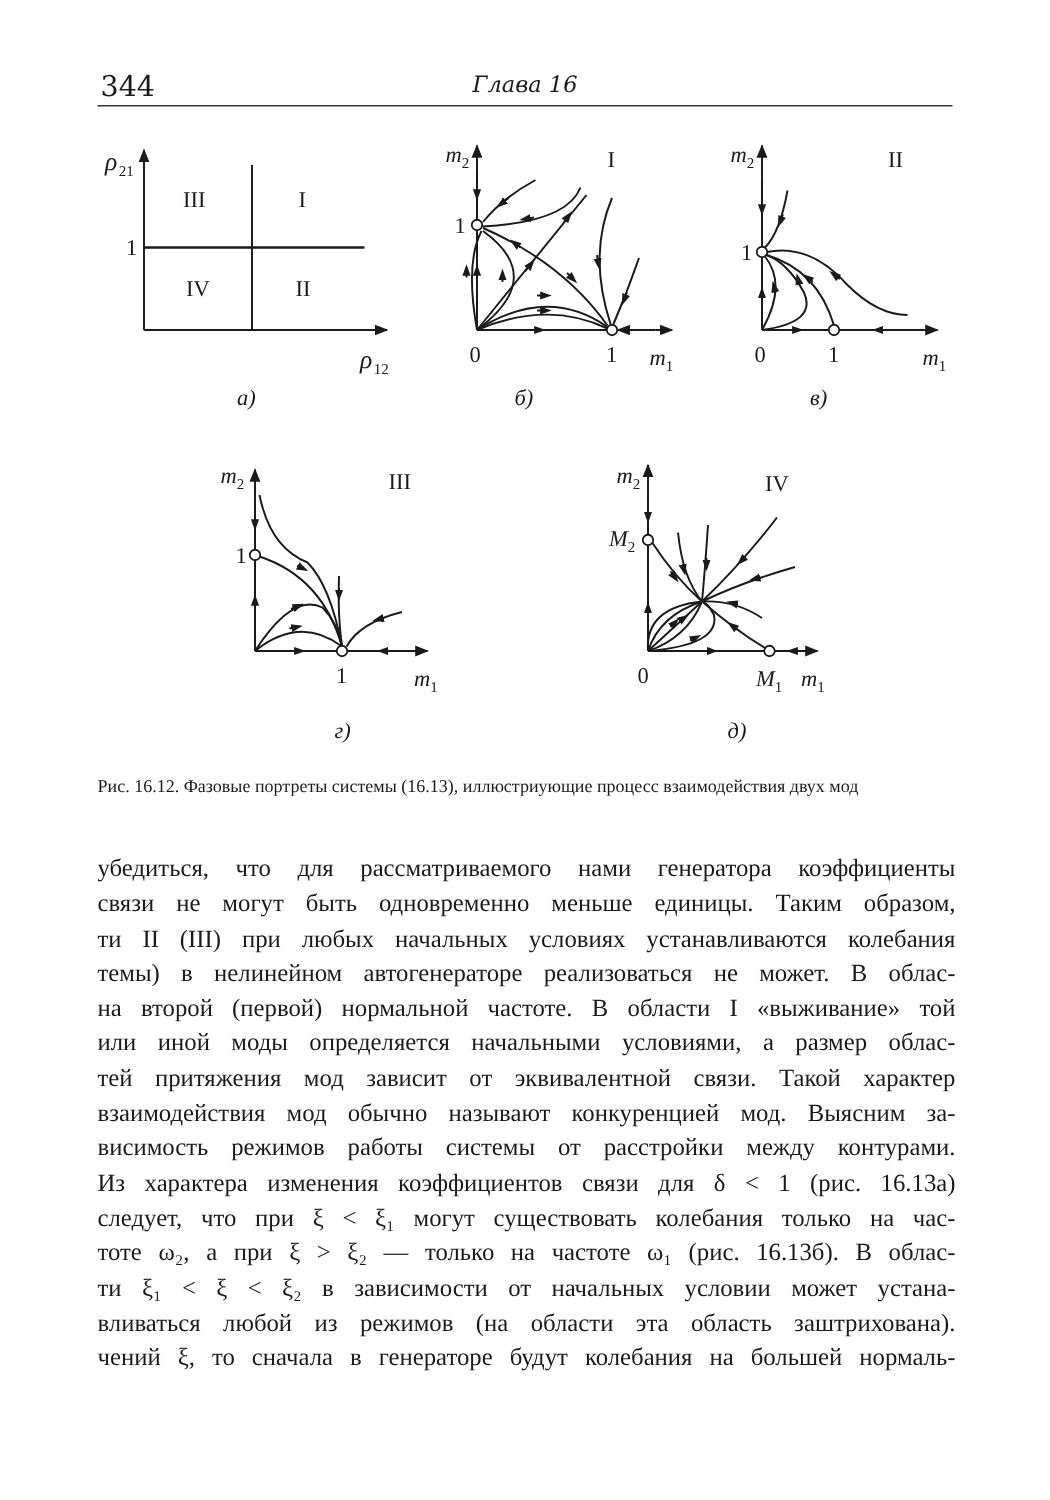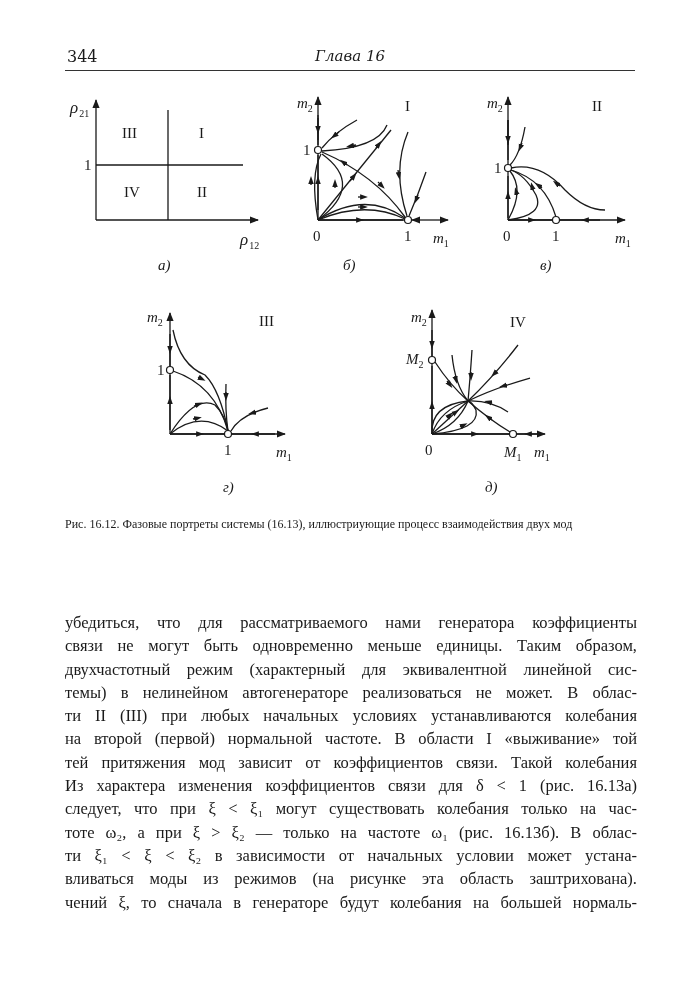--- a/index.html
+++ b/index.html
@@ -1,30 +1,30 @@
 <!DOCTYPE html>
 <html><head>
 <meta charset="utf-8">
 <style>
   html, body { margin: 0; padding: 0; background: #ffffff; }
   body { width: 700px; height: 1000px; position: relative; overflow: hidden;
          font-family: "DejaVu Serif", "Liberation Serif", serif; color: #1a1a1a; }
   .header { position: absolute; left: 65px; top: 44px; width: 570px; height: 26px; }
-  .page-num { position: absolute; left: 2px; top: 3px; font-size: 16px; }
+  .page-num { position: absolute; left: 2px; top: 3px; font-size: 19px; }
   .running-head { position: absolute; left: 0; right: 0; top: 3px; text-align: center;
                   font-style: italic; font-size: 15px; }
   .rule { position: absolute; left: 65px; top: 70px; width: 570px; height: 0;
           border-top: 1px solid #333; }
   svg.fig { position: absolute; left: 0; top: 80px; }
   .caption { position: absolute; left: 65px; top: 514px; width: 572px;
              font-family: "Liberation Serif", serif; font-size: 12px; line-height: 21px;
              text-align: justify; }
   .body-text { position: absolute; left: 65px; top: 567px; width: 572px;
                font-family: "Liberation Serif", serif; font-size: 16.5px; line-height: 23.3px;
-               text-align: justify; margin-top: 44px; }
+               text-align: justify; }
   .body-text .ln { display: block; text-align: justify; text-align-last: justify; white-space: nowrap; }
   .lbl { font-family: "Liberation Serif", serif; }
 </style>
 </head>
 <body>
 
 <div class="header">
   <span class="page-num">344</span>
   <span class="running-head">Глава 16</span>
 </div>
@@ -217,24 +217,26 @@
     <text x="504" y="457" font-style="italic"><tspan>M</tspan><tspan font-size="10" dy="4" font-style="normal">1</tspan></text>
     <text x="485" y="492" font-style="italic">д)</text>
   </g>
 </svg>
 
 <div class="caption">Рис. 16.12. Фазовые портреты системы (16.13), иллюстриующие процесс взаимодействия двух мод</div>
 
 <div class="body-text">
   <span class="ln">убедиться, что для рассматриваемого нами генератора коэффициенты</span>
   <span class="ln">связи не могут быть одновременно меньше единицы. Таким образом,</span>
-  <span class="ln">двухчастотный режим (характерный для эквивалентной линейной сис-</span>
+  <span class="ln">ти II (III) при любых начальных условиях устанавливаются колебания</span>
   <span class="ln">темы) в нелинейном автогенераторе реализоваться не может. В облас-</span>
-  <span class="ln">ти II (III) при любых начальных условиях устанавливаются колебания</span>
   <span class="ln">на второй (первой) нормальной частоте. В области I «выживание» той</span>
-  <span class="ln">тей притяжения мод зависит от коэффициентов связи. Такой колебания</span>
+  <span class="ln">или иной моды определяется начальными условиями, а размер облас-</span>
+  <span class="ln">тей притяжения мод зависит от эквивалентной связи. Такой характер</span>
+  <span class="ln">взаимодействия мод обычно называют конкуренцией мод. Выясним за-</span>
+  <span class="ln">висимость режимов работы системы от расстройки между контурами.</span>
   <span class="ln">Из характера изменения коэффициентов связи для δ &lt; 1 (рис. 16.13а)</span>
   <span class="ln">следует, что при ξ &lt; ξ₁ могут существовать колебания только на час-</span>
   <span class="ln">тоте ω₂, а при ξ &gt; ξ₂ — только на частоте ω₁ (рис. 16.13б). В облас-</span>
   <span class="ln">ти ξ₁ &lt; ξ &lt; ξ₂ в зависимости от начальных условии может устана-</span>
-  <span class="ln">вливаться моды из режимов (на рисунке эта область заштрихована).</span>
+  <span class="ln">вливаться любой из режимов (на области эта область заштрихована).</span>
   <span class="ln">чений ξ, то сначала в генераторе будут колебания на большей нормаль-</span>
 </div>
 
 </body></html>

